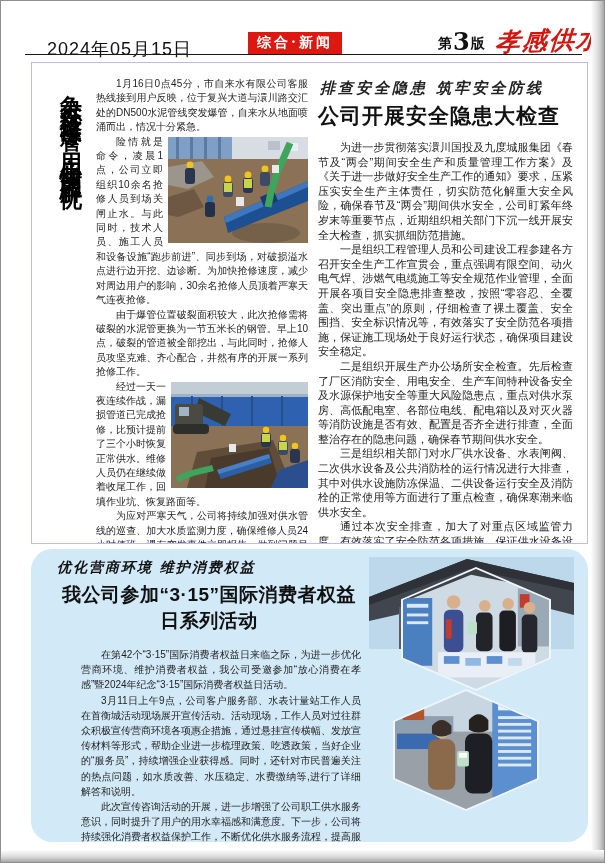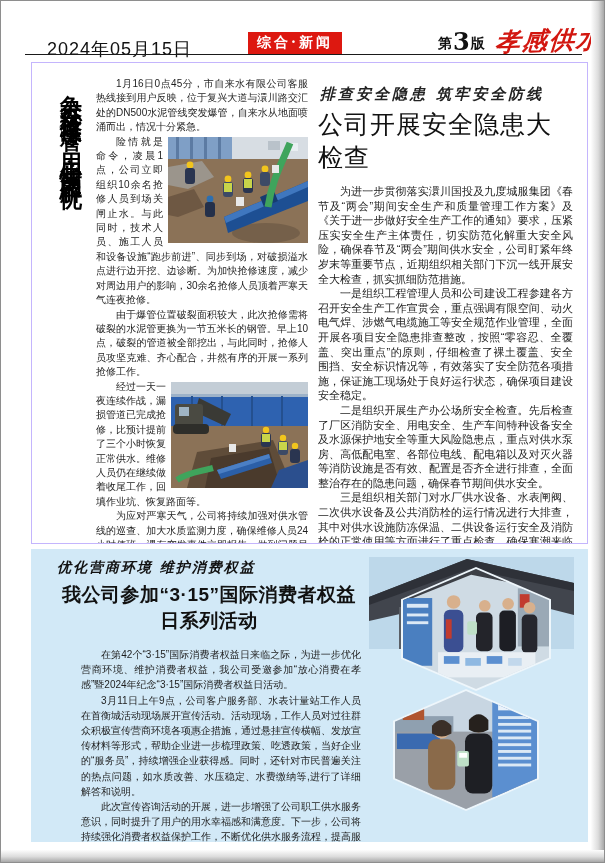--- a/index.html
+++ b/index.html
@@ -41,31 +41,31 @@
     height:462px; width:40px; color:#000; flex:none; }
   .v-title .t2 { margin-top:18px; }
   .burst-body { width:212px; margin-left:8px; font-size:10px; line-height:14.4px;
     text-align:justify; color:#1d1d1d; }
   .burst-body p { text-indent:2em; margin:0; }
   figure.ph1 { float:right; width:140px; height:106px; margin:2px 0 4px 5px; }
   figure.ph2 { float:right; width:137px; height:106px; margin:2px 0 4px 5px; }
   figure svg { display:block; width:100%; height:100%; }
 
   
-  .safety { flex:1; margin-left:8px; padding-right:2px; margin-top:8px; }
+  .safety { flex:1; margin-left:8px; padding-right:2px; margin-top:2px; }
   .safety .kicker { font-size:15px; font-weight:bold; letter-spacing:3px; color:#222;
     font-family:"DejaVu Serif", serif; font-style:italic; padding-left:2px; }
-  .safety h1 { font-size:25px; font-weight:normal; letter-spacing:1px; color:#111;
+  .safety h1 { font-size:21px; font-weight:bold; letter-spacing:1px; color:#111;
     margin:4px 0 10px; }
   .safety-body { font-size:11px; line-height:14.6px; text-align:justify; color:#1d1d1d; }
   .safety-body p { text-indent:2em; margin:0; }
 
   
   .panel { position:absolute; left:30px; top:548px; width:557px; height:293px;
-    background:#d2e9f7; padding:8px 14px 0 26px; overflow:hidden; }
+    background:#d2e9f7; padding:8px 14px 0 26px; overflow:hidden;border-radius:21px; }
   .stack { float:right; width:205px; height:282px; margin:0 0 0 8px; position:relative; }
   .canopy { position:absolute; top:0; left:0; width:205px; height:92px; z-index:0; }
   .hex { position:absolute; z-index:1;
     clip-path:polygon(50% 0, 100% 26%, 100% 74%, 50% 100%, 0 74%, 0 26%);
     background:#eef6fb; }
   .hex .inner { position:absolute; inset:2px;
     clip-path:polygon(50% 0, 100% 26%, 100% 74%, 50% 100%, 0 74%, 0 26%); }
   .hex1 { top:10px; left:32px; width:150px; height:124px; }
   .hex2 { top:132px; left:24px; width:146px; height:122px; }
   .hex svg { display:block; width:100%; height:100%; }

